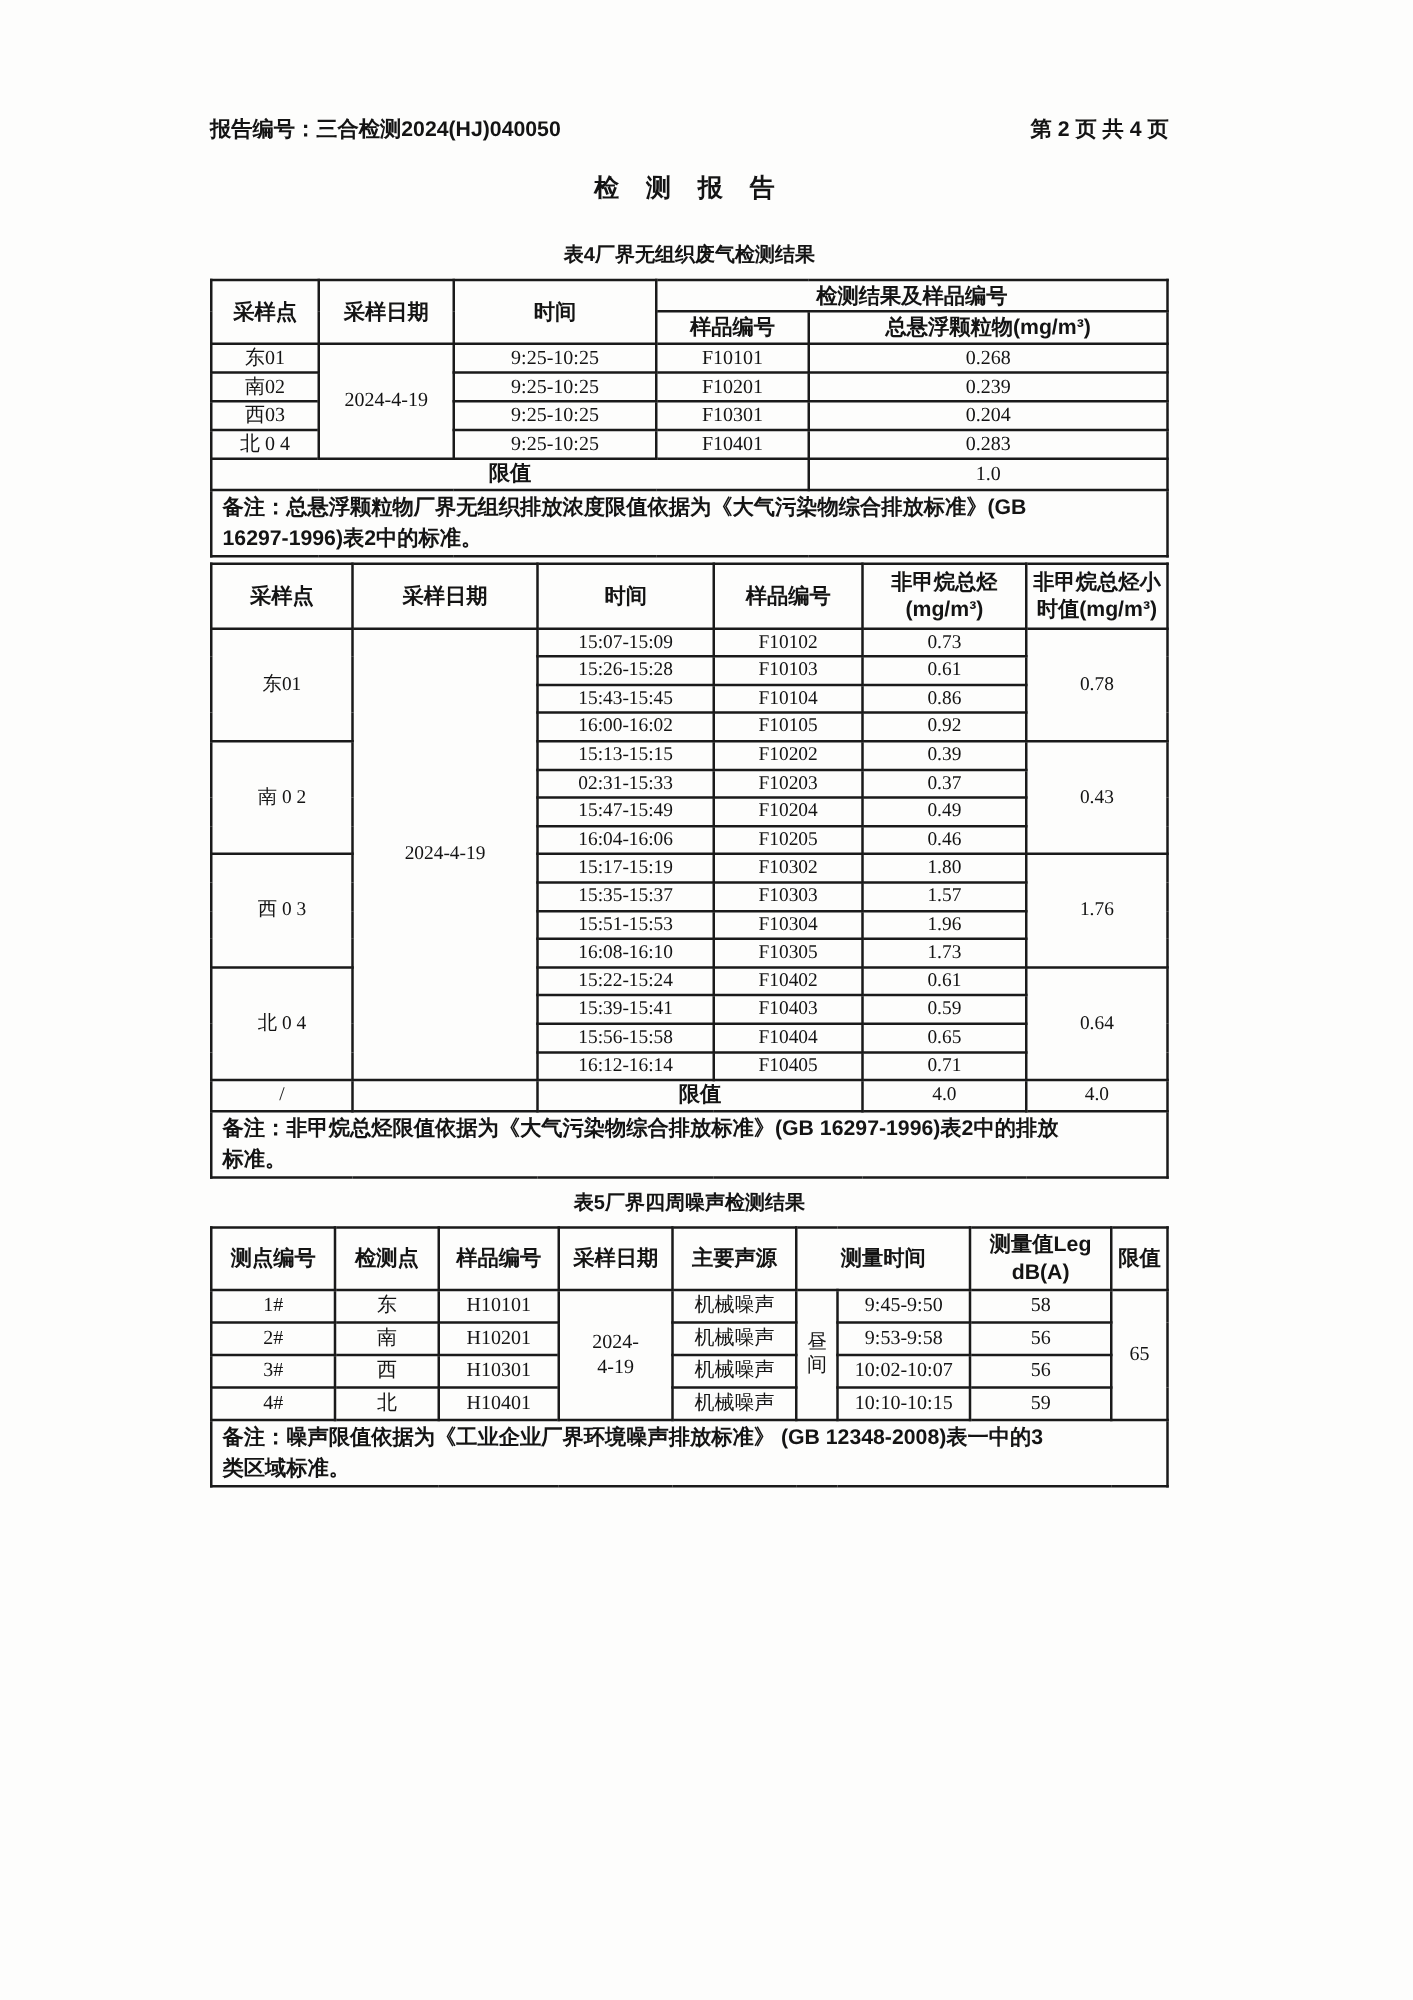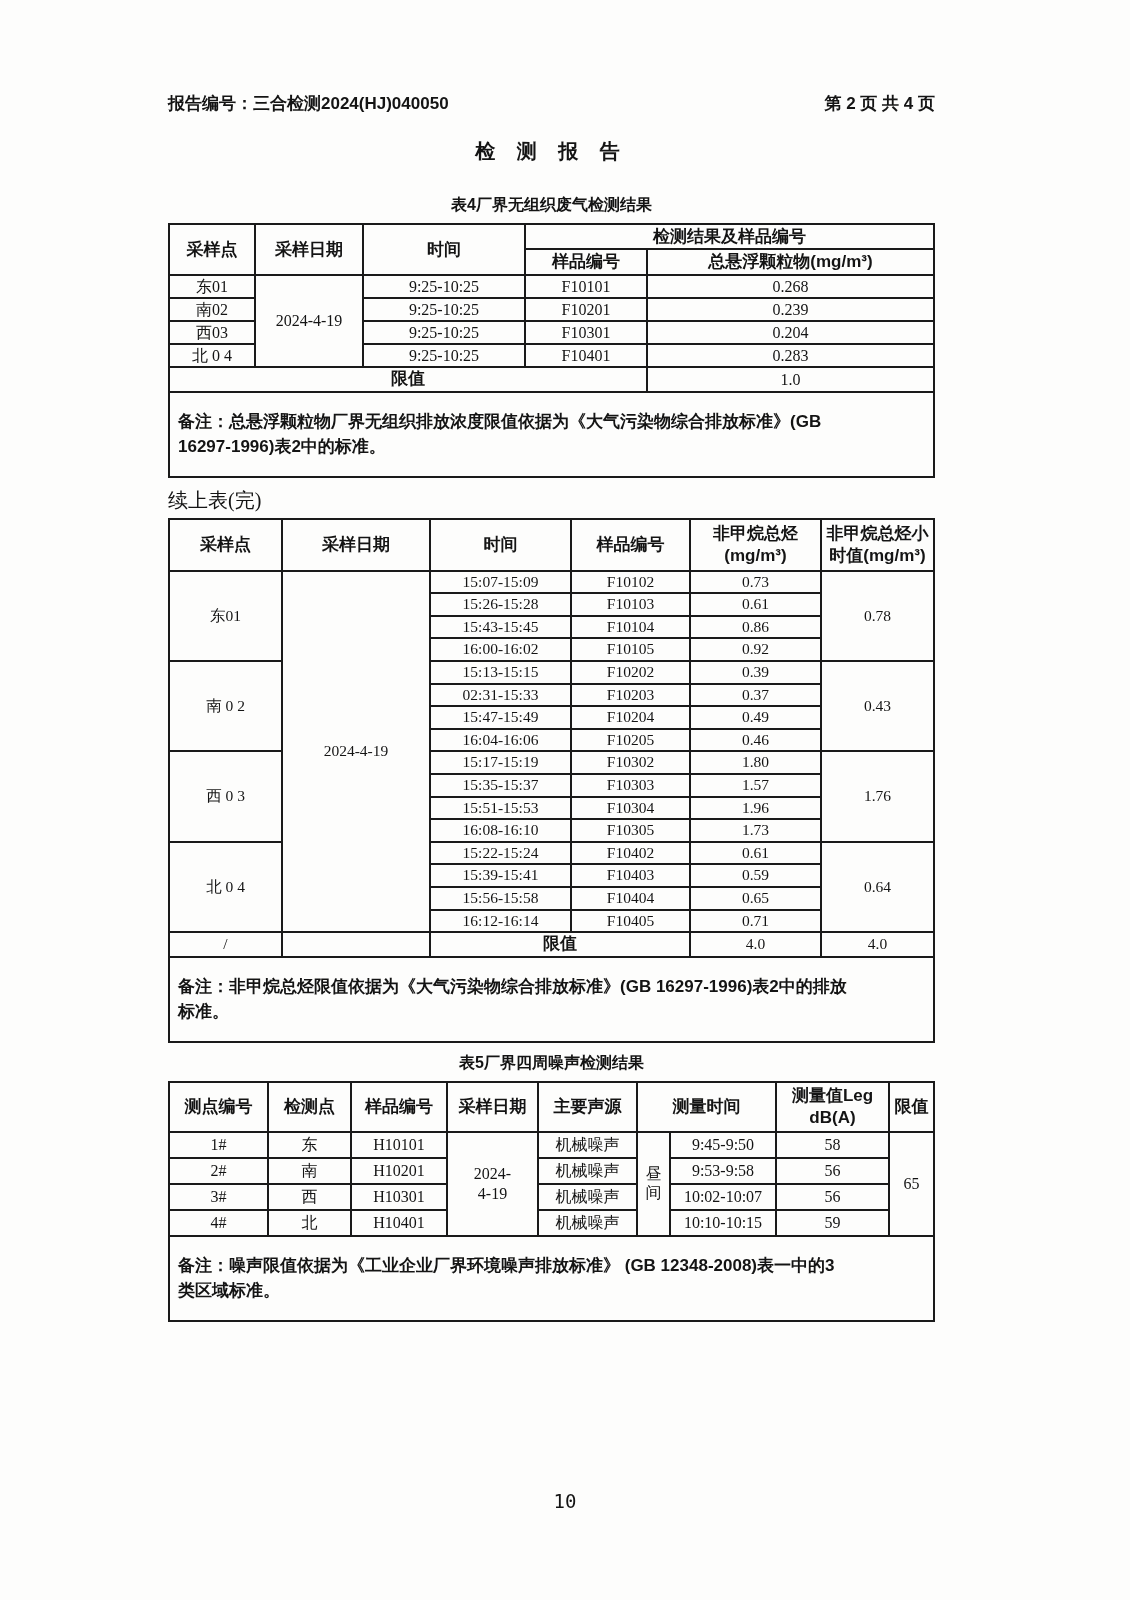--- a/index.html
+++ b/index.html
@@ -37,21 +37,21 @@
   .t4 td { height:23px; }
   .cont th { height:52px; }
   .cont td { height:22px; font-size:15.5px; }
   .t5 th { height:50px; }
   .t5 td { height:26px; }
 
   td.limit-label { font-family:"Liberation Sans","DejaVu Sans",sans-serif; font-weight:700;
                    font-size:17px; }
   td.note-cell { text-align:left; font-family:"Liberation Sans","DejaVu Sans",sans-serif;
                  font-weight:700; font-size:17px; line-height:1.5;
-                 padding:16px 8px; height:auto; }
+                 padding:0 8px; height:auto; }
   td.period-cell { font-size:16px; line-height:1.15; padding:0; }
 
   .pageno { position:absolute; left:0; right:0; bottom:88px; text-align:center;
             font-size:19px; font-family:"DejaVu Sans Mono","Liberation Mono",monospace; }
 </style>
 </head>
 <body>
 
 <div class="page">
   <div class="content">
@@ -113,21 +113,20 @@
         <td colspan="4" class="limit-label">限值</td>
         <td>1.0</td>
       </tr>
       <tr>
         <td colspan="5" class="note-cell pre">备注：总悬浮颗粒物厂界无组织排放浓度限值依据为《大气污染物综合排放标准》(GB
 16297-1996)表2中的标准。</td>
       </tr>
     </tbody>
       </table>
 
-    <div class="cont-caption">续上表(完)</div>
 
     <table class="cont">
       <colgroup>
         <col style="width:113px">
           <col style="width:148px">
           <col style="width:141px">
         <col style="width:119px">
           <col style="width:131px">
           <col style="width:113px">
       </colgroup>
@@ -315,14 +314,13 @@
       </tr>
       <tr>
         <td colspan="9" class="note-cell pre">备注：噪声限值依据为《工业企业厂界环境噪声排放标准》 (GB 12348-2008)表一中的3
 类区域标准。</td>
       </tr>
     </tbody>
       </table>
 
   </div>
 
-  <div class="pageno">10</div>
 </div>
 
 </body></html>

